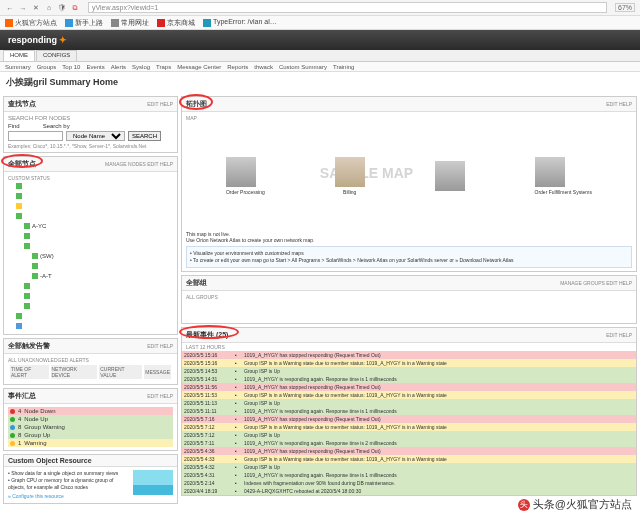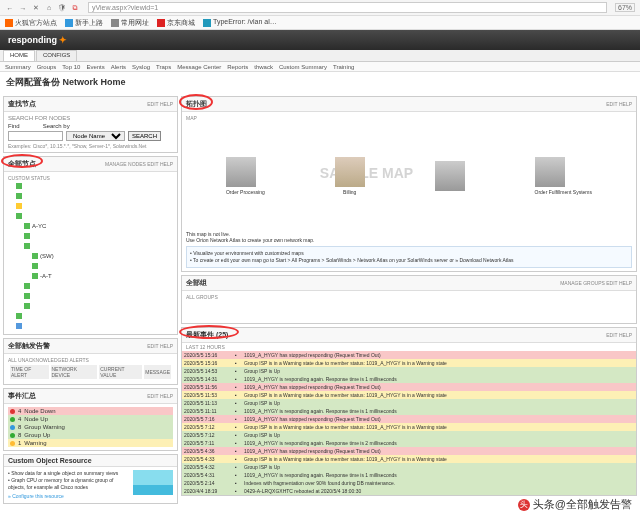--- a/index.html
+++ b/index.html
@@ -100,21 +100,21 @@
   <span>Alerts</span>
   <span>Syslog</span>
   <span>Traps</span>
   <span>Message Center</span>
   <span>Reports</span>
   <span>thwack</span>
   <span>Custom Summary</span>
   <span>Training</span>
 </div>
 
-<div class="page-title">全网配置备份 Network Home</div>
+<div class="page-title">小挨踢gril Summary Home</div>
 
 <div class="content">
 
   <div class="col col-left">
     <div class="panel">
       <div class="panel-hd">
           <span>查找节点</span>
           <span class="actions">EDIT  HELP</span>
         </div>
       <div class="panel-bd">
@@ -374,14 +374,14 @@
               <span class="ev-msg">0429-A-LRQXGXHTC rebooted at 2020/5/4 18:00:30</span>
             </div>
           </div>
       </div>
     </div>
   </div>
 </div>
 
 <div class="watermark">
   <span class="wm-icon">头</span>
-  <span>头条@全部触发告警</span>
+  <span>头条@火狐官方站点</span>
 </div>
 
 </body></html>

